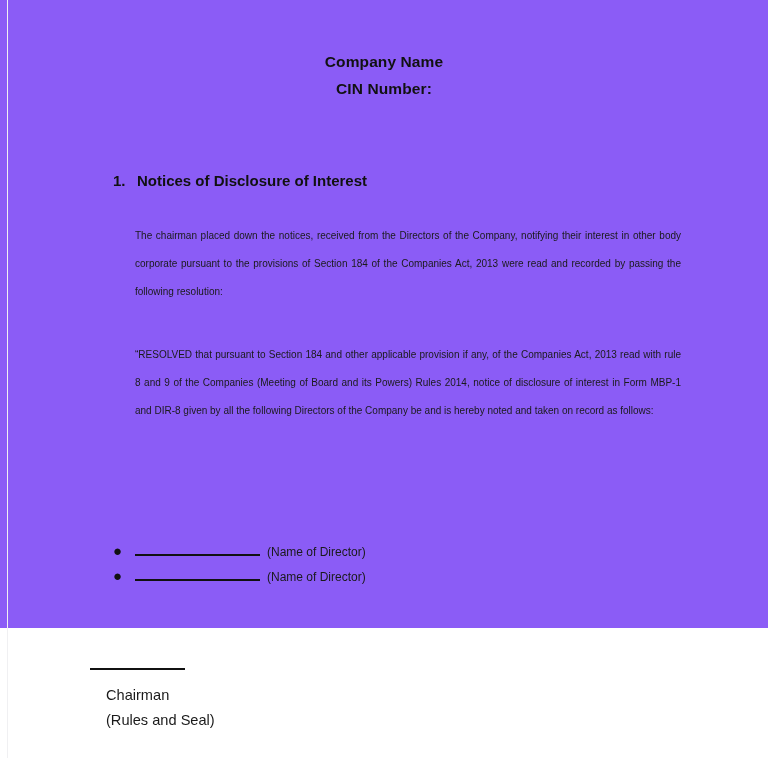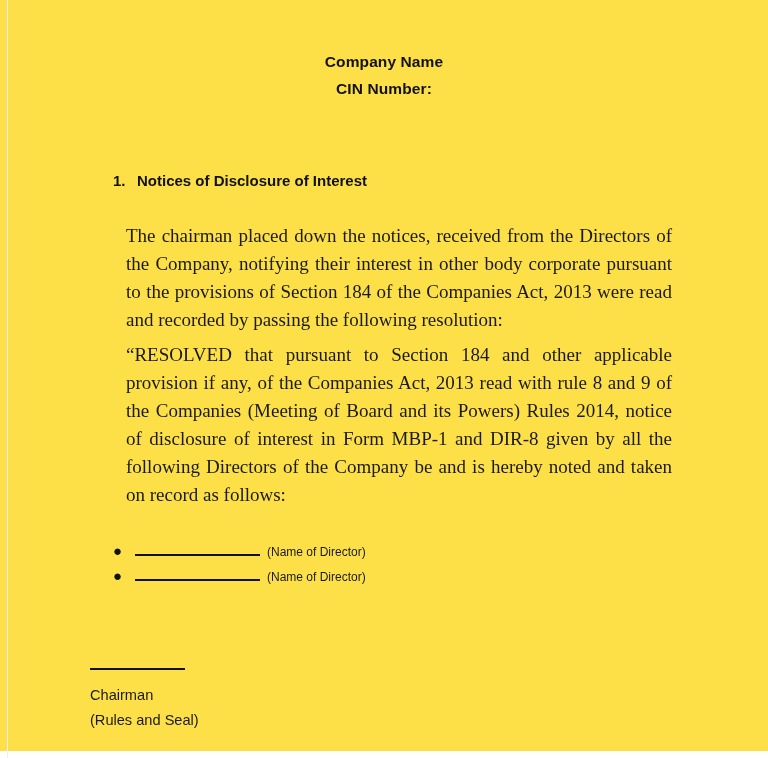--- a/index.html
+++ b/index.html
@@ -13,22 +13,22 @@
     font-family: "Liberation Sans", sans-serif;
     color: #1a1a1a;
     position: relative;
     overflow: hidden;
   }
   .page {
     position: absolute;
     top: 0;
     left: 0;
     width: 768px;
-    height: 751px;
-    background: #fde047;
+    height: 628px;
+    background: #8b5cf6;
     box-sizing: border-box;
   }
   .page-edge-left {
     position: absolute;
     left: 7px;
     top: 0;
     width: 1px;
     height: 758px;
     background: #f0f0f2;
   }
@@ -64,28 +64,27 @@
     flex: 0 0 24px;
   }
   .clause-title {
     font-size: 15px;
     font-weight: bold;
     color: #111111;
     text-underline-offset: 3px;
   }
   .body-text {
     position: absolute;
-    left: 126px;
+    left: 135px;
     width: 546px;
-    font-size: 19px;
+    font-size: 10px;
     line-height: 28px;
     text-align: justify;
     text-justify: inter-word;
     color: #1a1a1a;
-    font-family: Liberation Serif, serif;
   }
   #para-1 { top: 222px; }
   #para-2 { top: 341px; }
   .director-list {
     position: absolute;
     left: 113px;
     top: 538px;
     width: 400px;
     margin: 0;
     padding: 0;
@@ -125,20 +124,21 @@
   .signature-line {
     width: 95px;
     height: 2px;
     background: #111111;
     margin-bottom: 13px;
   }
   .sig-text {
     font-size: 14.6px;
     line-height: 25px;
     color: #1a1a1a;
+    margin-left: 16px;
   }
 </style>
 </head>
 <body>
 
 <div class="page">
 
   <div class="page-edge-left"></div>
 
   <div class="doc-header">

